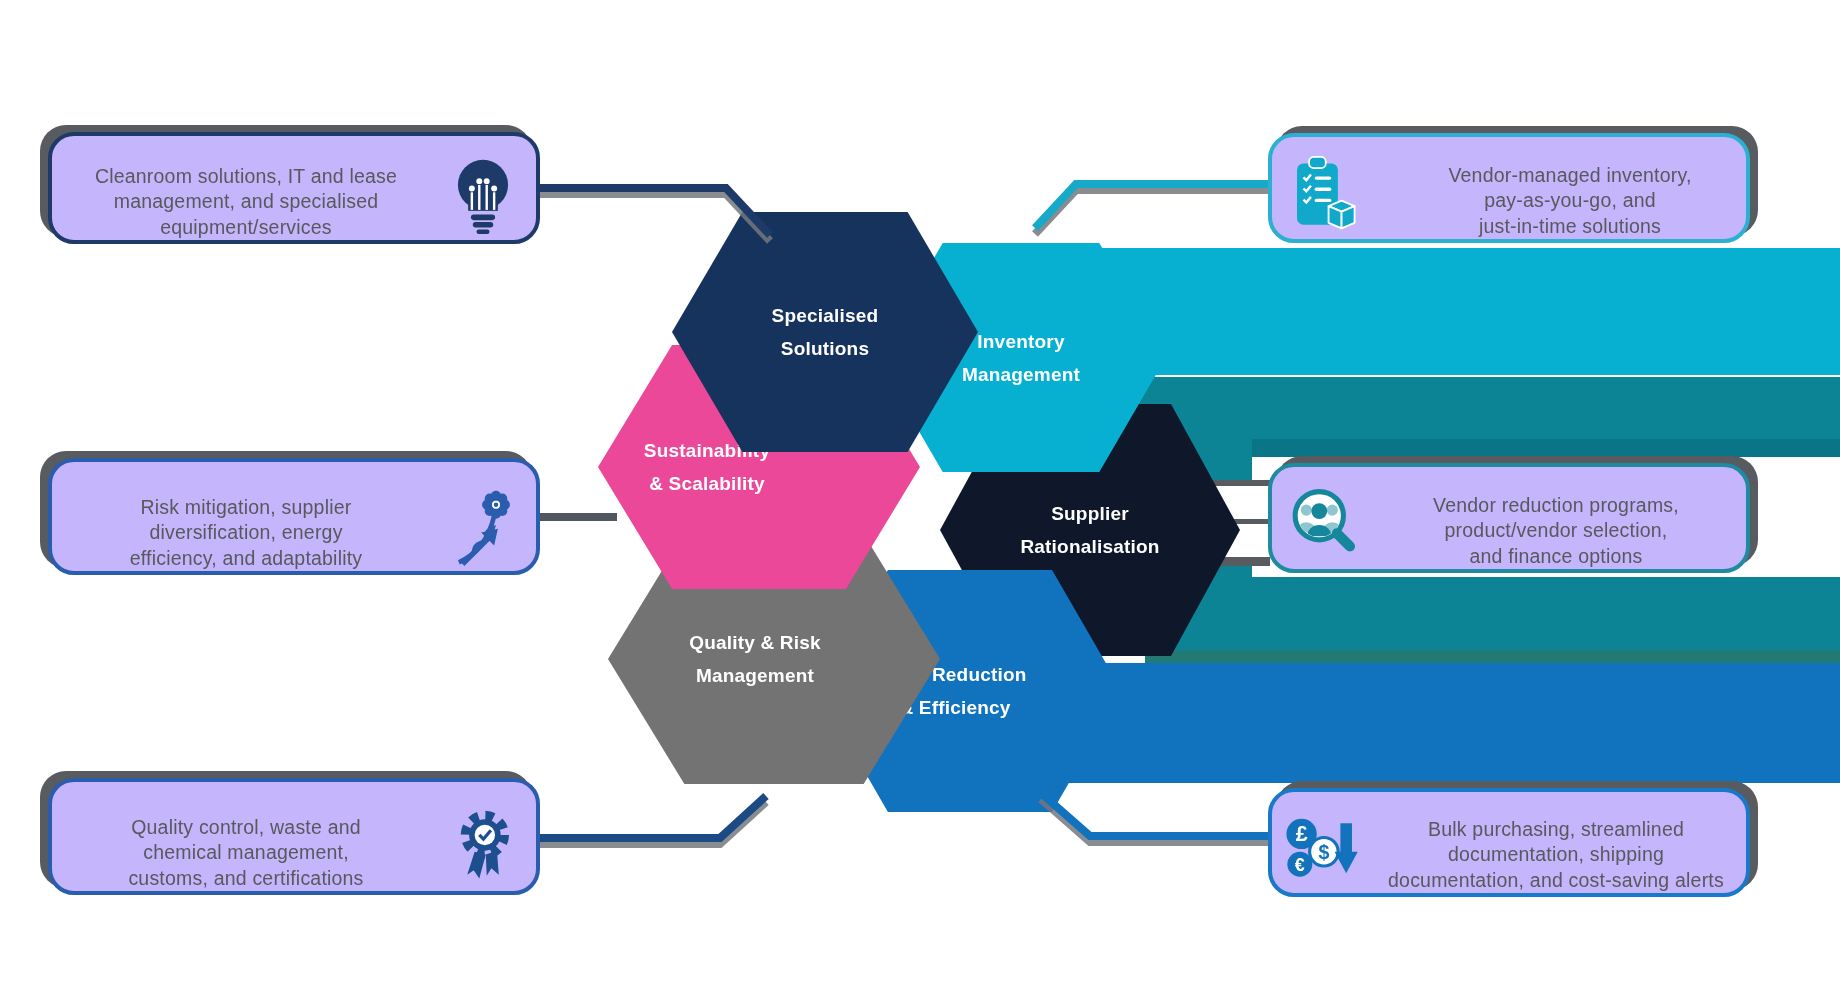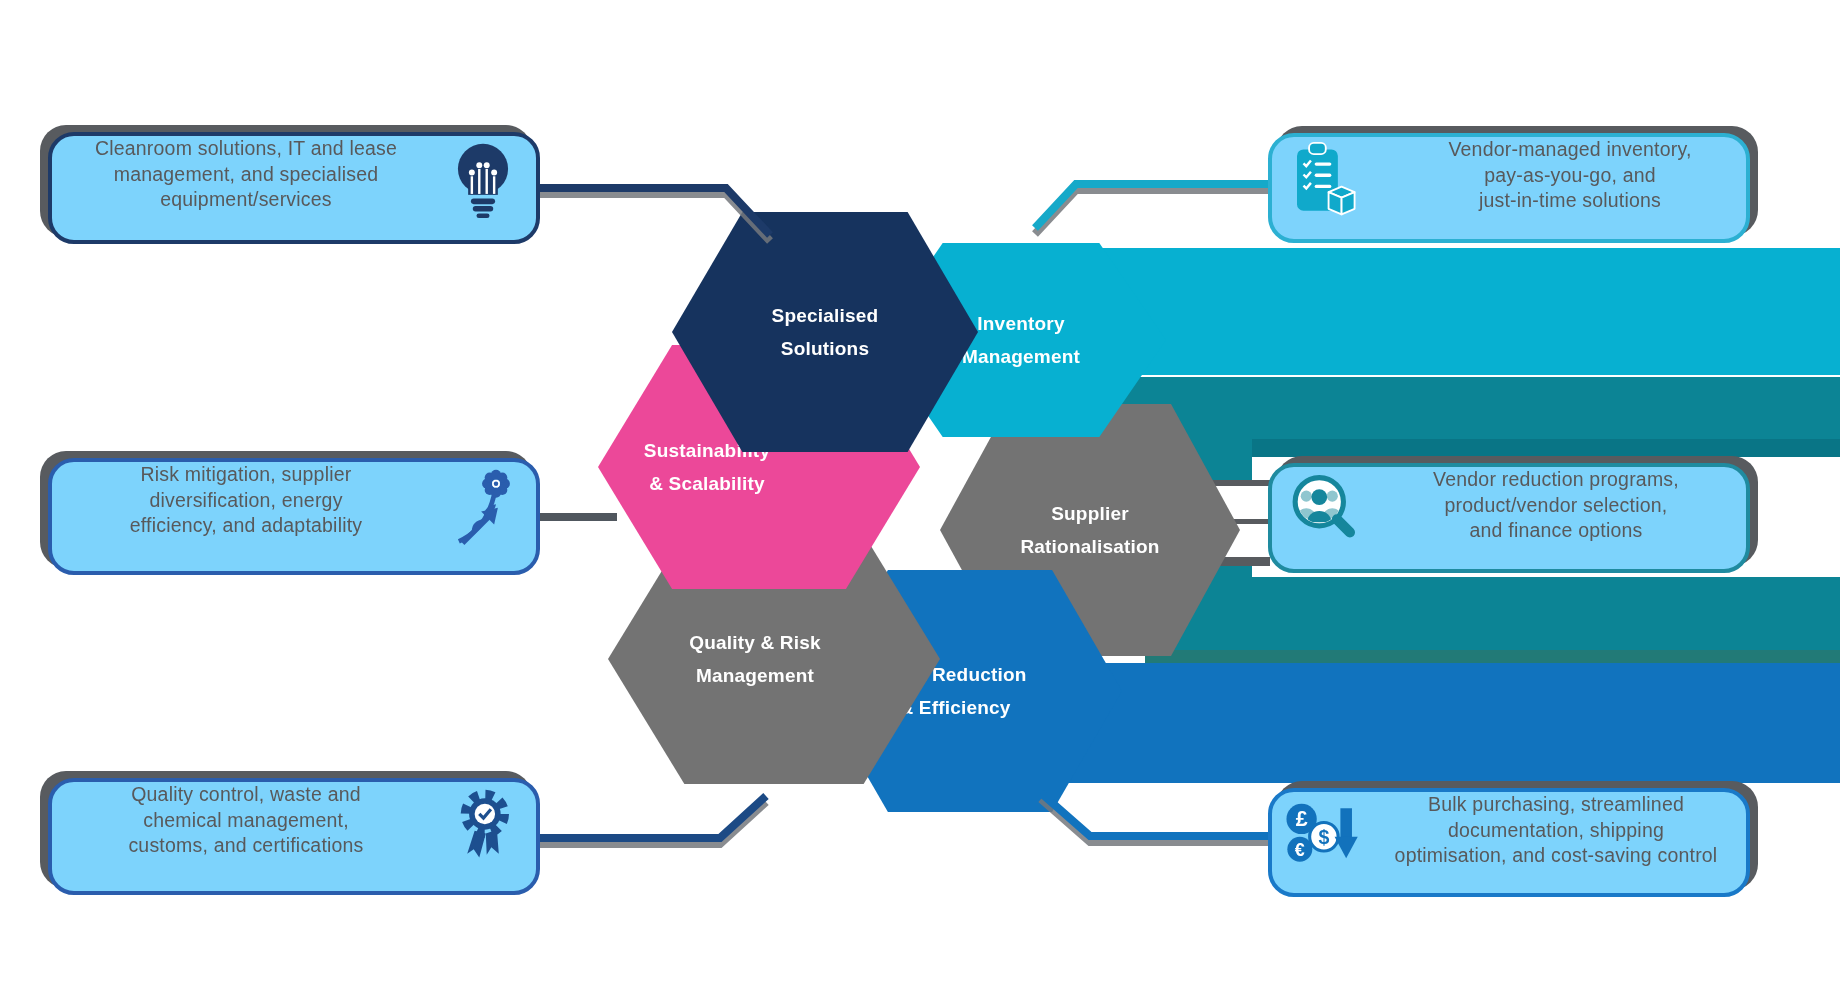--- a/index.html
+++ b/index.html
@@ -11,38 +11,38 @@
   #band-teal {left:1060px;top:377px;width:780px;height:273px;background:#0c8495;z-index:1;}
   #strip-teal-dark{left:1252px;top:439px;width:588px;height:18px;background:#097586;z-index:2;}
   #slot-white{left:1252px;top:457px;width:588px;height:120px;background:#ffffff;z-index:2;}
   #strip-olive{left:1145px;top:650px;width:695px;height:13px;background:#227a77;z-index:2;}
   #band-blue {left:1000px;top:663px;width:840px;height:120px;background:#1173be;z-index:1;}
   
   .hex{position:absolute;clip-path:polygon(23% 0,77% 0,100% 50%,77% 100%,23% 100%,0 50%);
        display:flex;align-items:center;justify-content:center;}
   .hex-label{color:#fff;font-weight:bold;font-size:19px;line-height:33px;text-align:center;
              white-space:pre-line;letter-spacing:.2px;}
-  #hex-teal {left:940px;top:404px;width:300px;height:252px;background:#737373;z-index:4;}
+  #hex-teal {left:940px;top:404px;width:300px;height:252px;background:#0f172a;z-index:4;}
   #hex-cost {left:818px;top:570px;width:304px;height:242px;background:#1173be;z-index:5;}
-  #hex-cyan {left:876px;top:243px;width:290px;height:194px;background:#07b0d1;z-index:6;}
+  #hex-cyan {left:876px;top:243px;width:290px;height:229px;background:#07b0d1;z-index:6;}
   #hex-steel{left:608px;top:534px;width:332px;height:250px;background:#737373;z-index:7;}
   #hex-royal{left:598px;top:345px;width:322px;height:244px;background:#ec4899;z-index:8;}
   #hex-navy {left:672px;top:212px;width:306px;height:240px;background:#16335e;z-index:9;}
   #hex-royal .hex-label{transform:translateX(-52px);}
   #hex-steel .hex-label{transform:translateX(-19px);}
   #hex-cost  .hex-label{transform:translateX(-15px);}
   
   .eqback{position:absolute;left:1172px;top:480px;width:98px;height:86px;background:#585b5f;z-index:3;}
   .eqbar{position:absolute;width:92px;height:33px;background:#fff;z-index:3;}
   #eq-bar-1{left:1178px;top:486px;}
   #eq-bar-2{left:1178px;top:524px;}
   
   #connectors{position:absolute;left:0;top:0;z-index:10;pointer-events:none;}
   
-  .callout{position:absolute;background:#7dd3fc;border-radius:26px;display:flex;align-items:flex-start;
+  .callout{position:absolute;background:#c4b5fd;border-radius:26px;display:flex;align-items:flex-end;
            z-index:20;box-sizing:border-box;}
   .callout .txt{flex:1;font-size:19.5px;line-height:25.5px;color:#58595b;text-align:center;
                 white-space:pre-line;letter-spacing:.2px;}
   .callout.cl-left {border:4px solid;box-shadow:-8px -7px 0 0 #585b5f;}
   .callout.cl-right{border:4px solid;box-shadow: 8px -7px 0 0 #585b5f;}
   .ico{flex:0 0 auto;width:86px;display:flex;align-items:center;justify-content:center;}
   .cl-left  .ico{margin-right:10px;}
   .cl-right .ico{margin-left:8px;}
   #box-l1{left:48px;top:132px;width:492px;height:112px;border-color:#1d3a68;}
   #box-l2{left:48px;top:458px;width:492px;height:117px;border-color:#2a5dad;}
@@ -241,16 +241,16 @@
         <circle cx="20" cy="62" r="14" fill="#1272bc"></circle>
         <text x="20" y="69" font-size="20" font-weight="bold" fill="#fff" text-anchor="middle">€</text>
         <circle cx="47" cy="48" r="16" fill="#fff" stroke="#1272bc" stroke-width="3.5"></circle>
         <text x="47" y="56" font-size="22" font-weight="bold" fill="#1272bc" text-anchor="middle">$</text>
         <path d="M72 16 V50" stroke="#1272bc" stroke-width="13" fill="none"></path>
         <polygon points="59,48 85,48 72,72" fill="#1272bc"></polygon>
       </svg>
     </div>
     <div class="txt">Bulk purchasing, streamlined
 documentation, shipping
-optimisation, and cost-saving control</div>
+documentation, and cost-saving alerts</div>
   </div>
 
 </div>
 
 </body></html>

